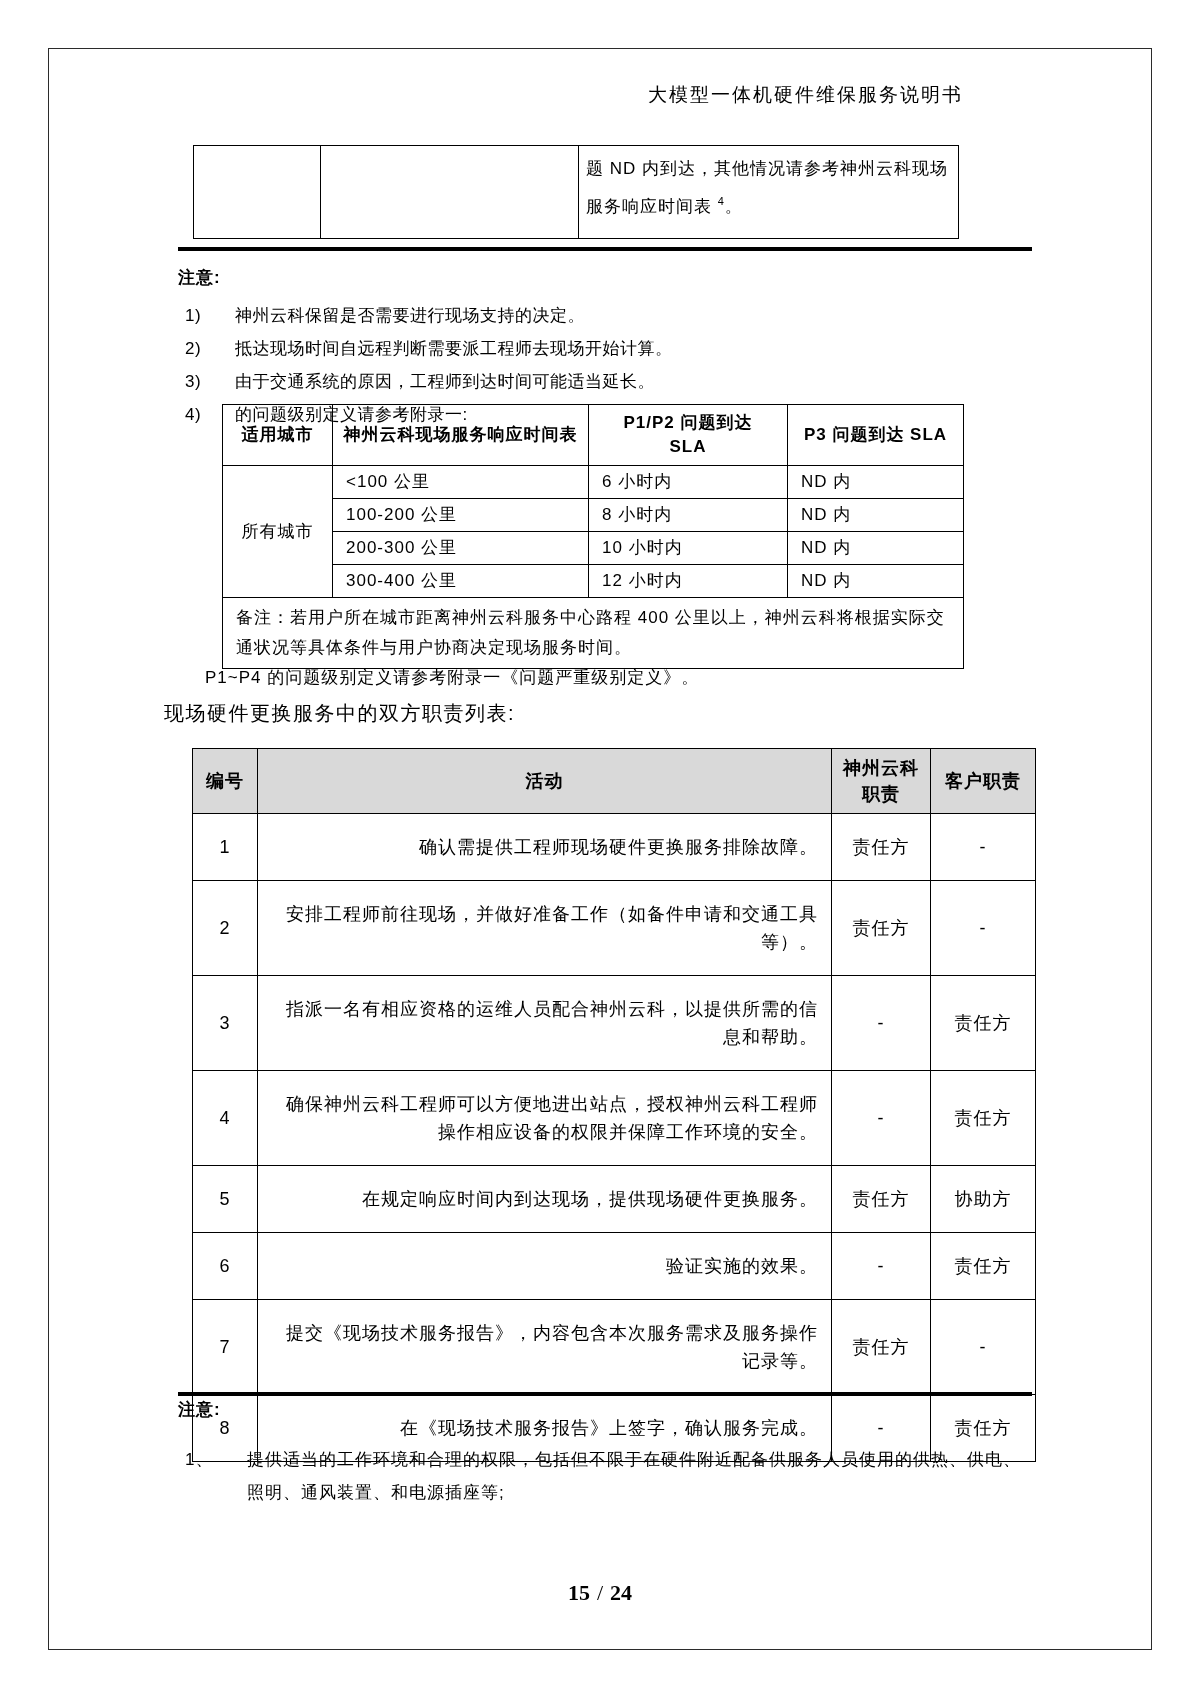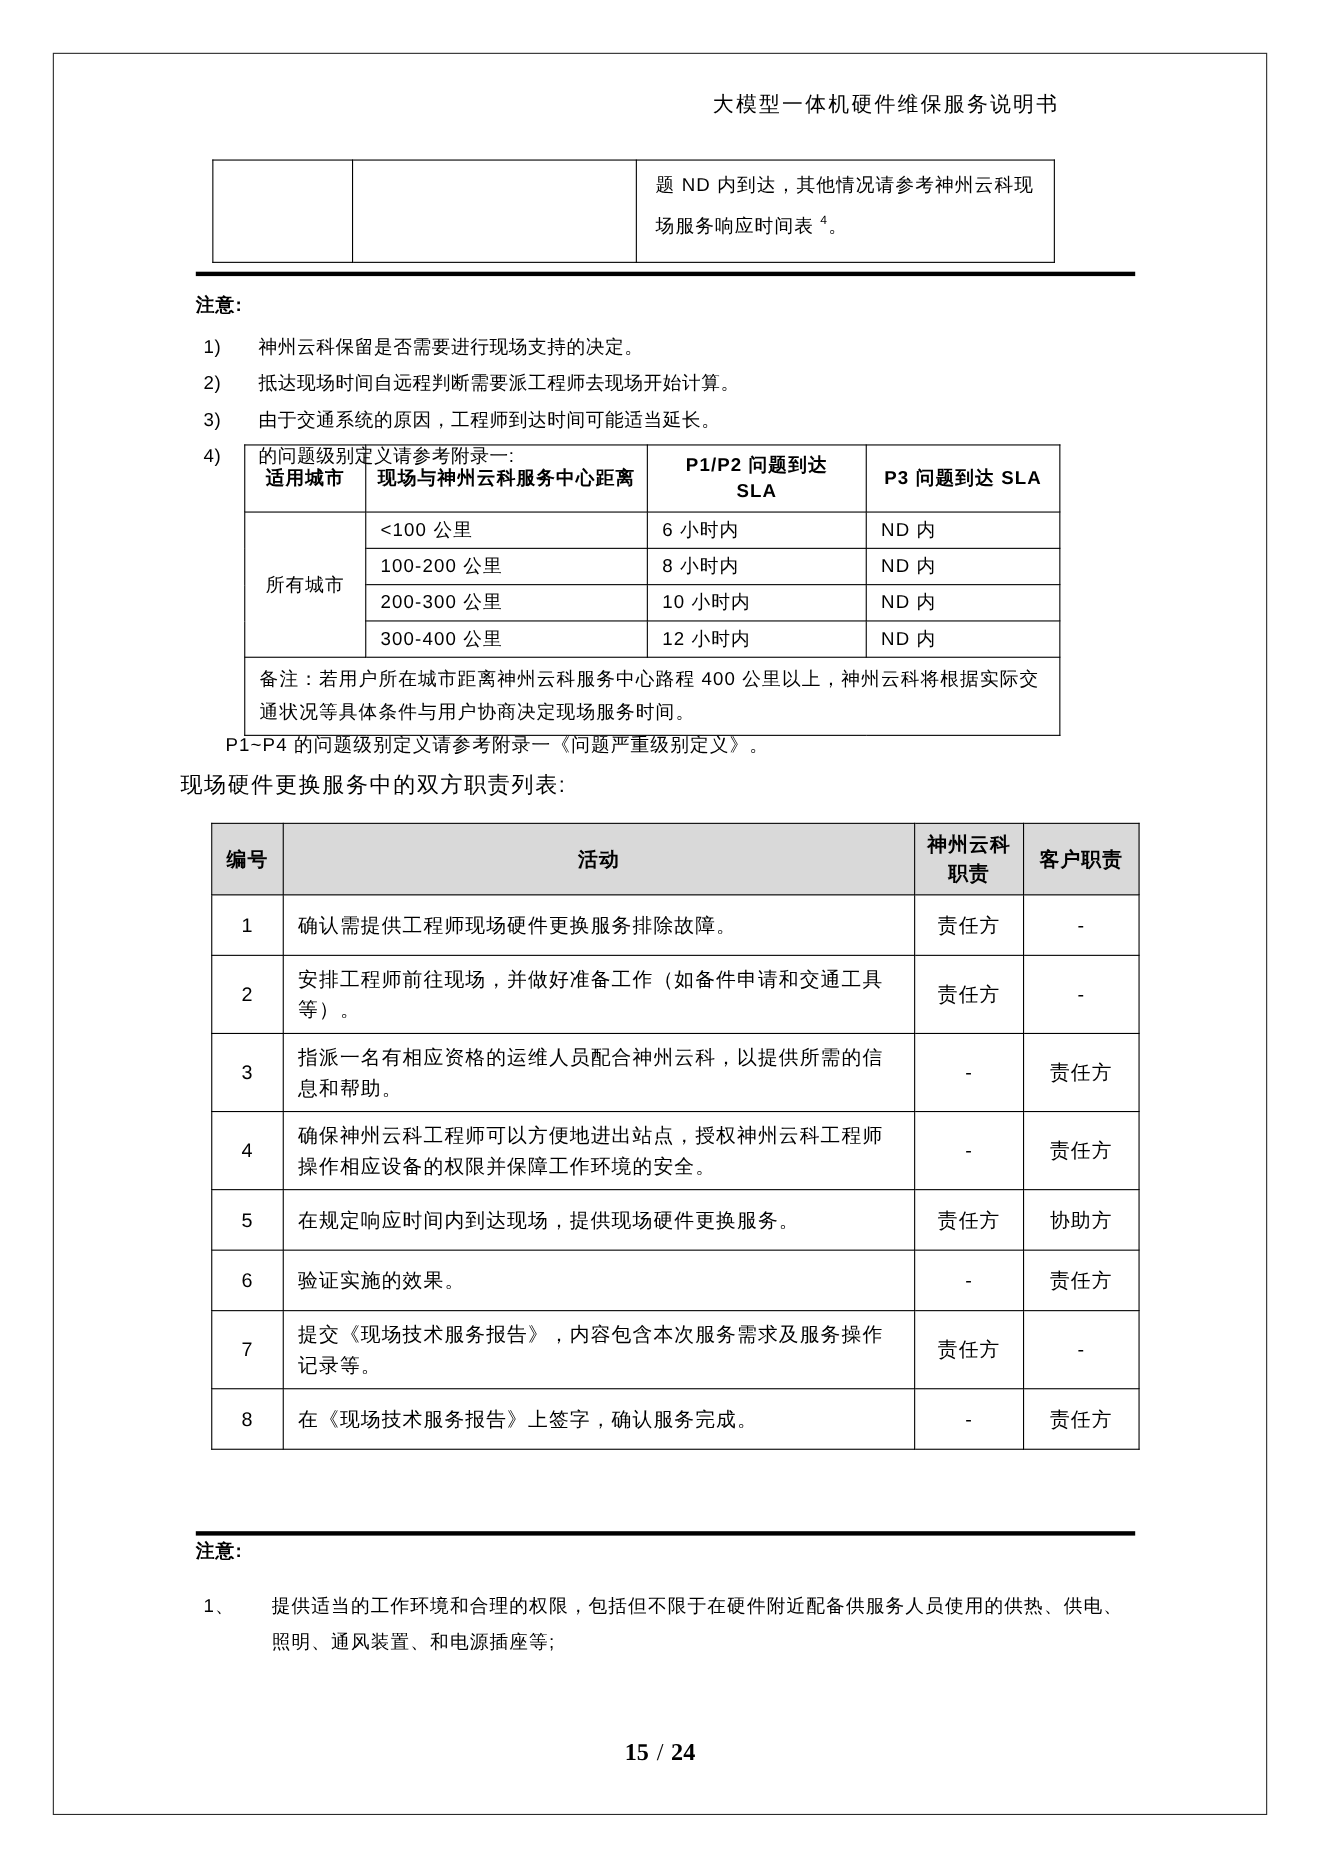--- a/index.html
+++ b/index.html
@@ -15,21 +15,21 @@
   .doc-title {
     position:absolute; top:82px; right:237px;
     font-family:"Liberation Serif","DejaVu Serif",serif;
     font-size:19px; letter-spacing:2px;
   }
   
   table { border-collapse:collapse; table-layout:fixed; }
   .carryover { position:absolute; left:193px; top:145px; }
   .carryover td { border:1.5px solid #000; height:78px; vertical-align:top; }
   .carryover td.ctext {
-    padding:7px 17px; font-size:17px; letter-spacing:1px; line-height:32px;
+    padding:7px 7px; font-size:17px; letter-spacing:1px; line-height:32px;
   }
   sup { font-size:11px; vertical-align:super; }
   .rule { position:absolute; left:178px; width:854px; height:3.5px; background:#000; }
   .rule1 { top:247px; }
   .rule2 { top:1392px; }
 
   .notes-top { position:absolute; left:178px; top:266px; width:854px; font-size:17px; letter-spacing:0.5px; }
   .note-label { font-weight:bold; margin-bottom:15px; letter-spacing:1px; }
   .list-item { display:flex; margin-bottom:9px; line-height:24px; }
   .list-item .num { flex:0 0 50px; padding-left:7px; }
@@ -50,21 +50,21 @@
   .resp-heading { position:absolute; left:164px; top:700px; font-size:20px; letter-spacing:1.5px; }
 
   .resp {
     position:absolute; left:192px; top:748px; width:843px;
     font-size:18px; letter-spacing:1px;
   }
   .resp th {
     background:#d9d9d9; border:1.5px solid #000; font-weight:bold;
     text-align:center; padding:6px 5px; line-height:26px;
   }
-  .resp td { border:1.5px solid #000; padding:7px 13px; line-height:28px; vertical-align:middle; }
+  .resp td { border:1.5px solid #000; padding:19px 13px; line-height:28px; vertical-align:middle;text-align:right; }
   .resp td.cc { text-align:center; padding:13px 4px; }
 
   .notes-bottom { position:absolute; left:178px; top:1398px; width:860px; font-size:17px; letter-spacing:1px; }
   .notes-bottom .note-label { margin-bottom:22px; }
   .notes-bottom .intro { margin-bottom:24px; line-height:24px; }
   .notes-bottom .list-item { line-height:33px; }
   .notes-bottom .list-item .num { flex:0 0 62px; padding-left:7px; }
 
   .footer {
     position:absolute; top:1580px; left:0; width:1200px; text-align:center;
@@ -122,21 +122,21 @@
   <table class="sla">
     <colgroup>
         <col style="width:110px">
         <col style="width:256px">
         <col style="width:199px">
         <col style="width:176px">
       </colgroup>
     <tbody>
         <tr>
       <th>适用城市</th>
-      <th>现场与神州云科服务中心距离</th>
+      <th>神州云科现场服务响应时间表</th>
       <th class="h-p12">P1/P2 问题到达 SLA</th>
       <th>P3 问题到达 SLA</th>
     </tr>
     <tr>
       <td class="city" rowspan="4">所有城市</td>
       <td>&lt;100 公里</td>
       <td>6 小时内</td>
       <td>ND 内</td>
     </tr>
     <tr>

